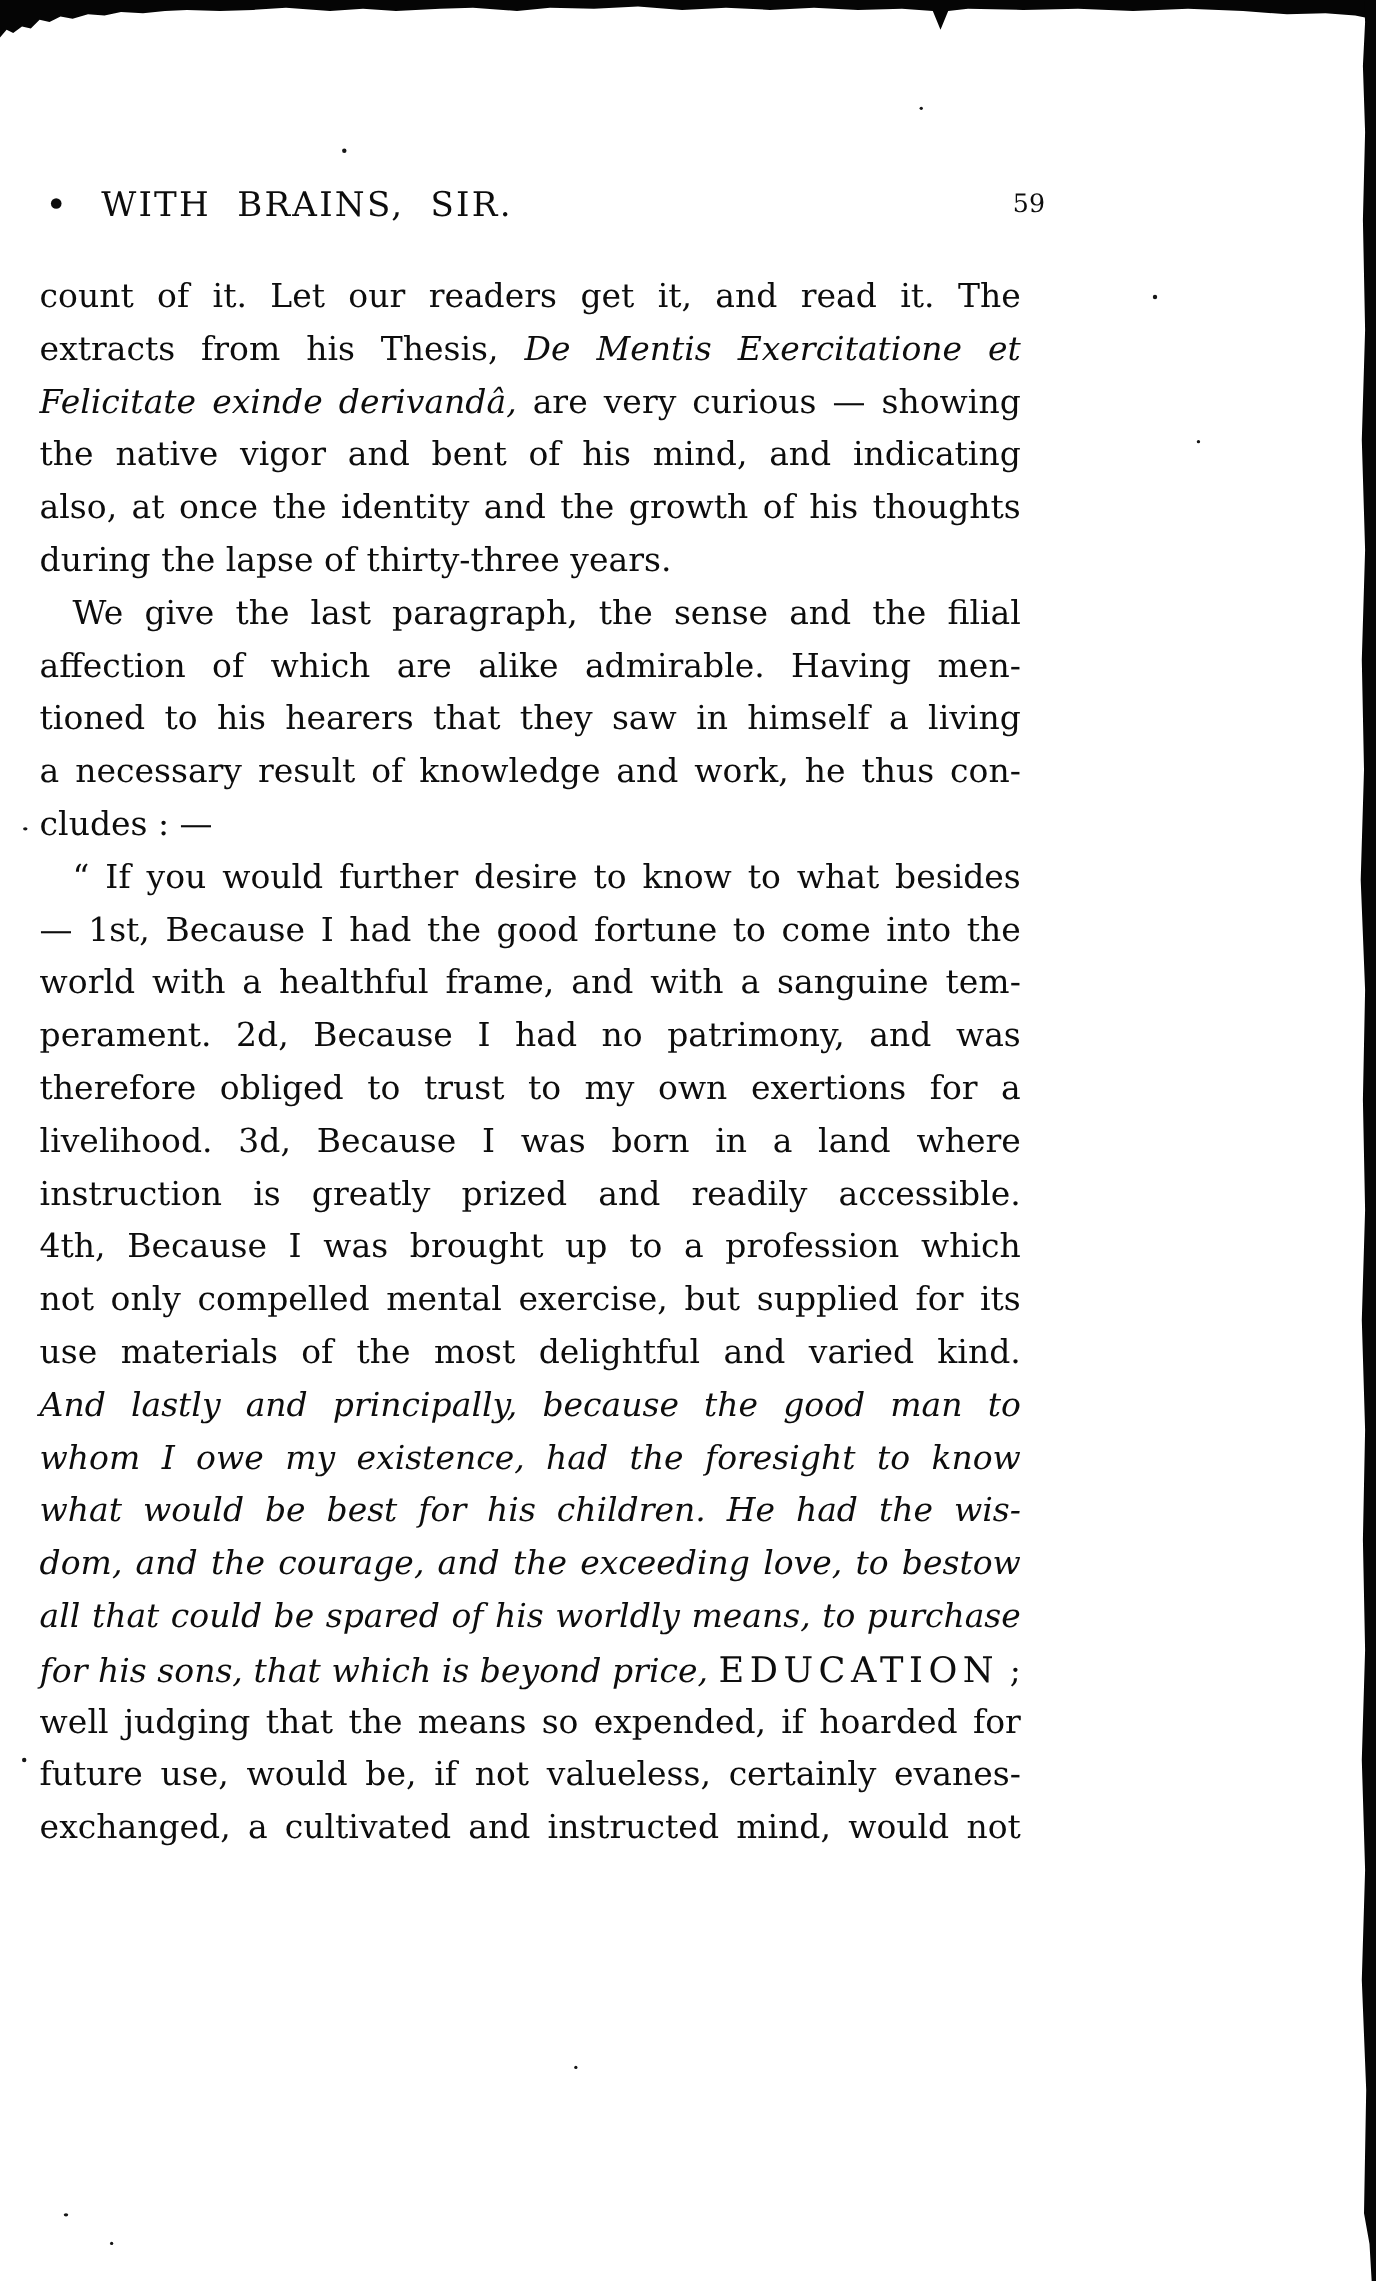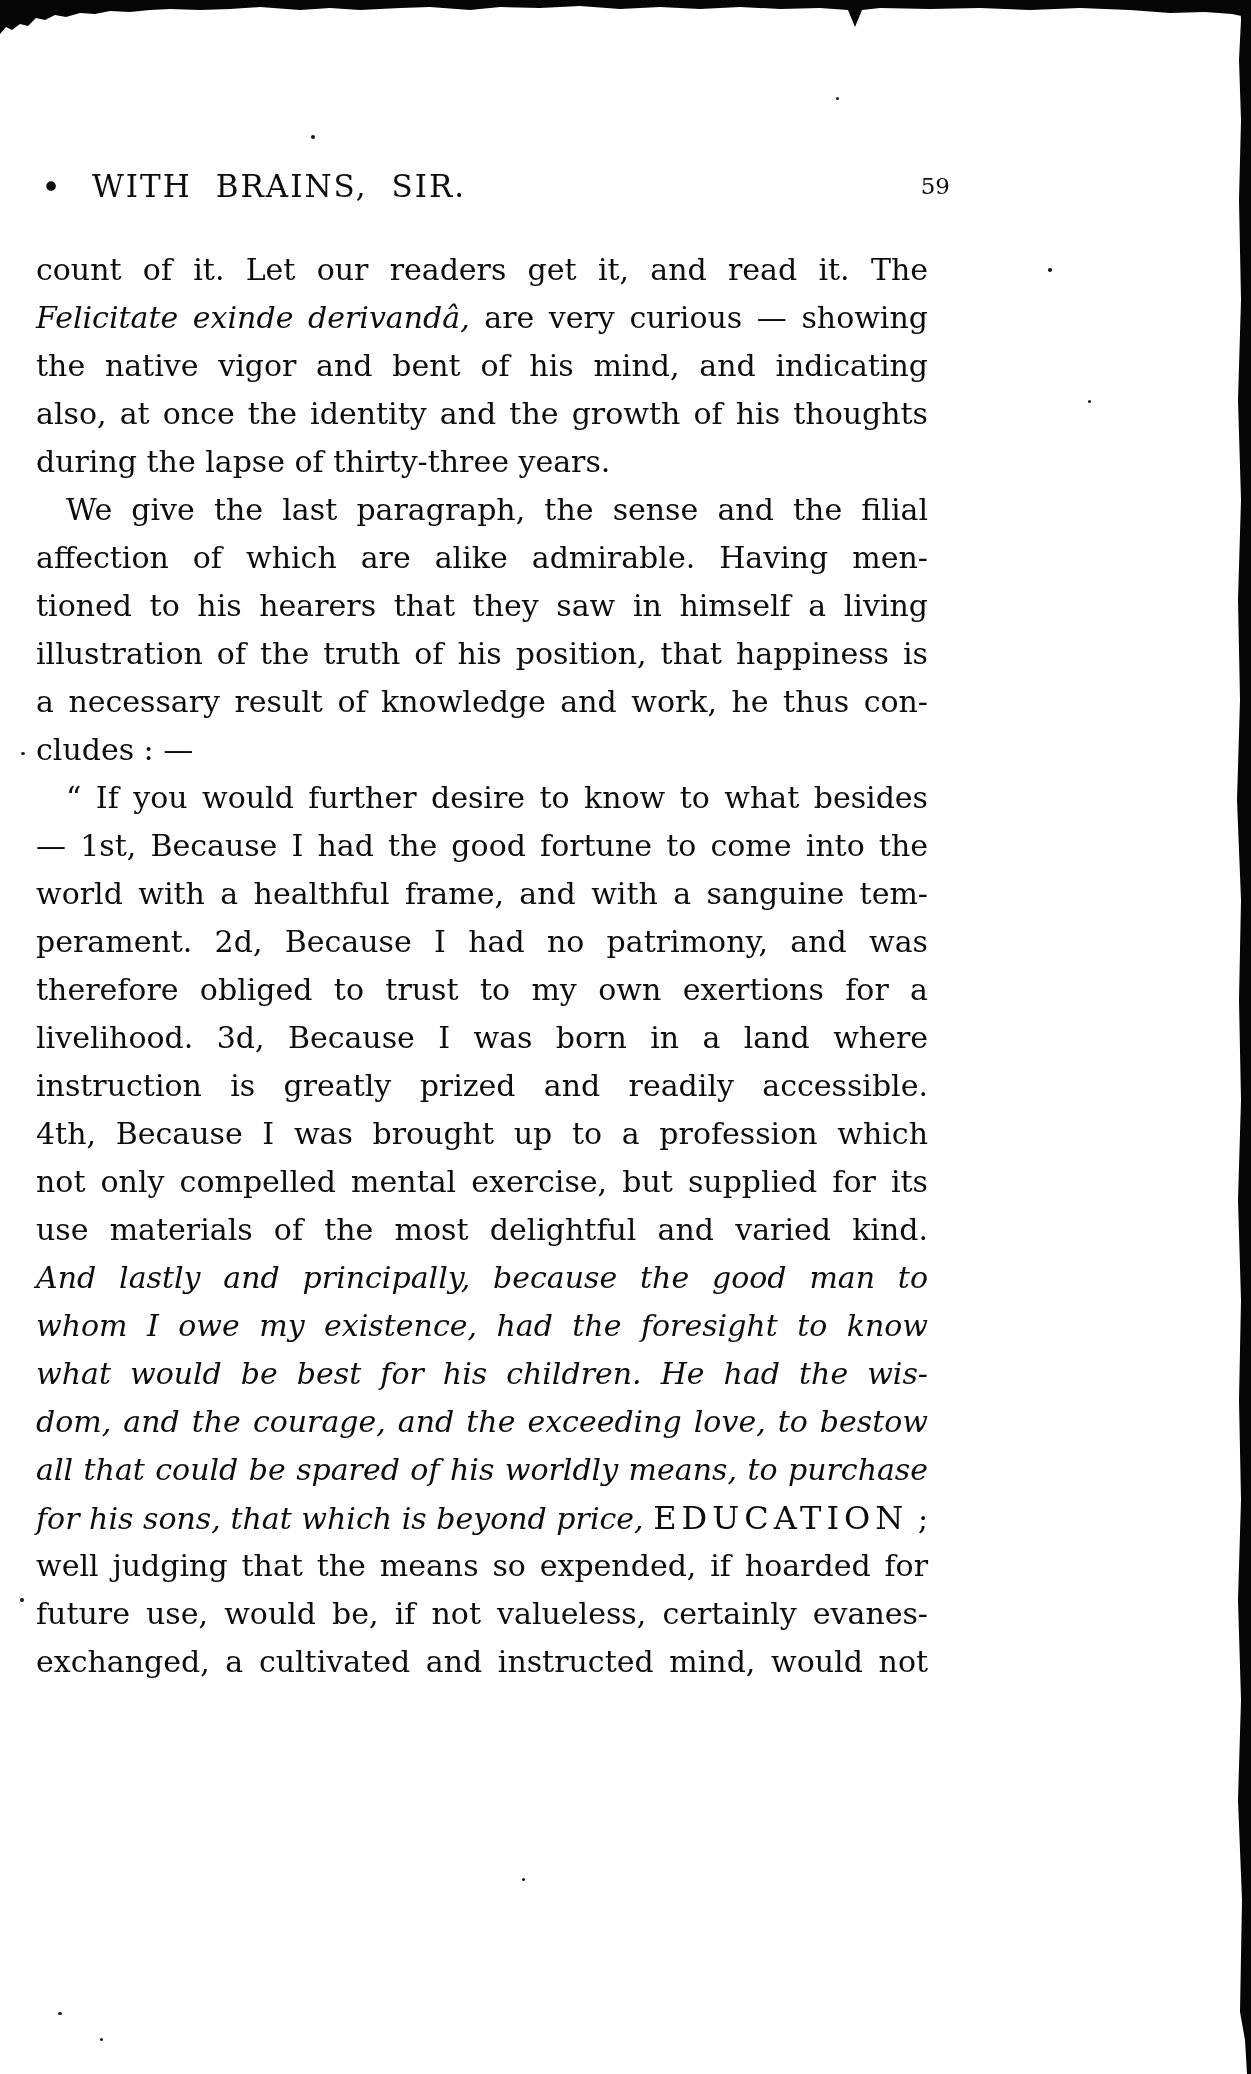--- a/index.html
+++ b/index.html
@@ -123,28 +123,28 @@
   <div class="speck" style="left:58px;  top:2012px;width:4px; height:3px;"></div>
 
   <div class="header">
     <span class="left-mark">.</span>
     <div class="title">WITH BRAINS, SIR.</div>
     <span class="pagenum">59</span>
   </div>
 
   <div class="body-text">
       <div class="line"><span class="seg-roman">count of it.  Let our readers get it, and read it.  The</span></div>
+      <div class="line"><span class="seg-roman">extracts from his Thesis, </span><span class="seg-italic">De Mentis Exercitatione et</span></div>
       <div class="line"><span class="seg-italic">Felicitate exinde derivandâ,</span><span class="seg-roman"> are very curious — showing</span></div>
       <div class="line"><span class="seg-roman">the native vigor and bent of his mind, and indicating</span></div>
       <div class="line"><span class="seg-roman">also, at once the identity and the growth of his thoughts</span></div>
       <div class="line short"><span class="seg-roman">during the lapse of thirty-three years.</span></div>
       <div class="line indent"><span class="seg-roman">We give the last paragraph, the sense and the filial</span></div>
       <div class="line"><span class="seg-roman">affection of which are alike admirable.  Having men-</span></div>
       <div class="line"><span class="seg-roman">tioned to his hearers that they saw in himself a living</span></div>
-      <div class="line"><span class="seg-roman">illustration of the truth of his position, that happiness is</span></div>
       <div class="line"><span class="seg-roman">a necessary result of knowledge and work, he thus con-</span></div>
       <div class="line short"><span class="seg-roman">cludes : —</span></div>
       <div class="line indent"><span class="seg-roman">“ If you would further desire to know to what besides</span></div>
       <div class="line"><span class="seg-roman">— 1st, Because I had the good fortune to come into the</span></div>
       <div class="line"><span class="seg-roman">world with a healthful frame, and with a sanguine tem-</span></div>
       <div class="line"><span class="seg-roman">perament.  2d, Because I had no patrimony, and was</span></div>
       <div class="line"><span class="seg-roman">therefore obliged to trust to my own exertions for a</span></div>
       <div class="line"><span class="seg-roman">livelihood.  3d, Because I was born in a land where</span></div>
       <div class="line"><span class="seg-roman">instruction is greatly prized and readily accessible.</span></div>
       <div class="line"><span class="seg-roman">4th, Because I was brought up to a profession which</span></div>

